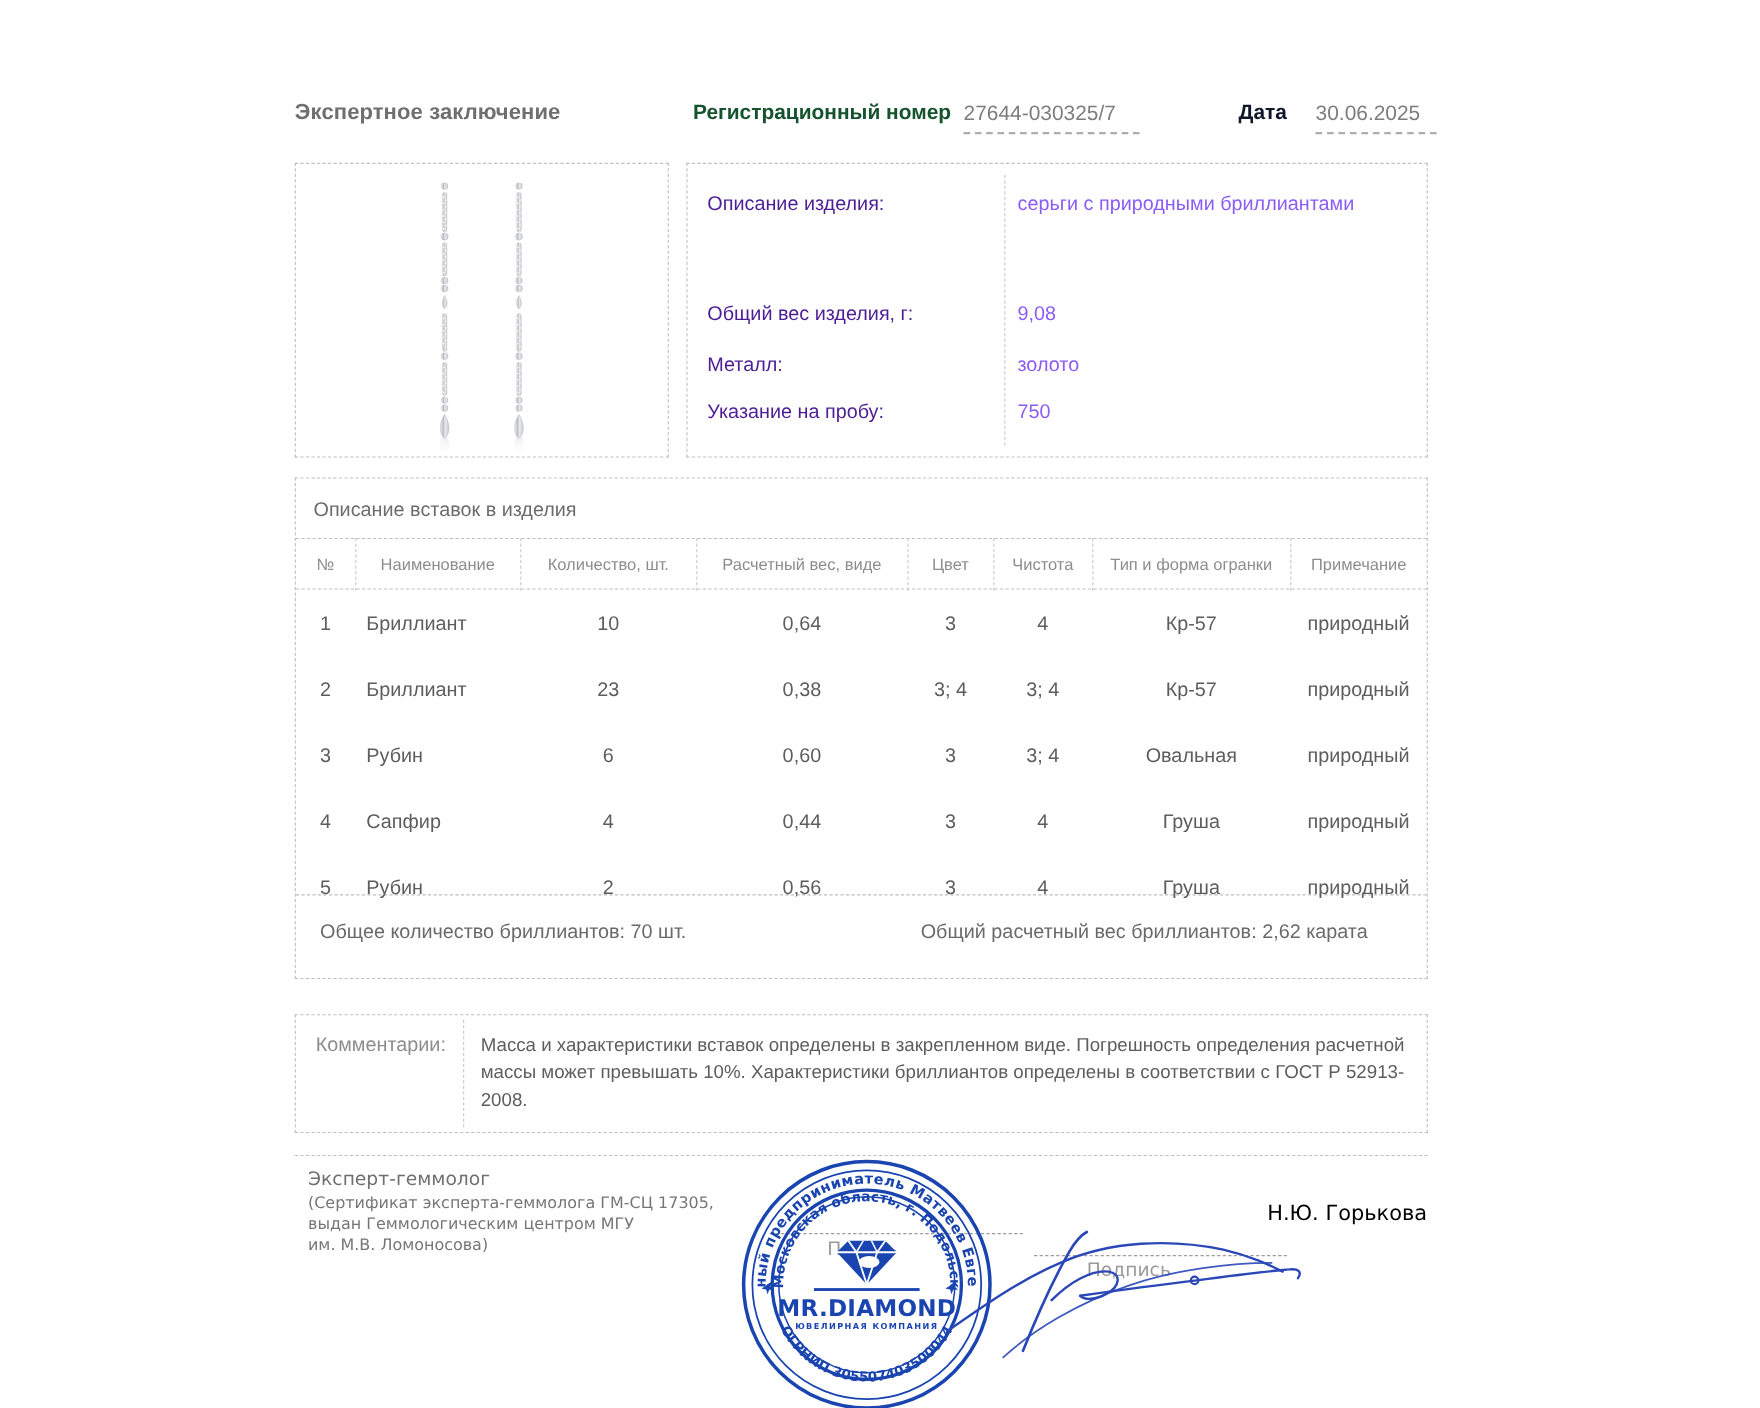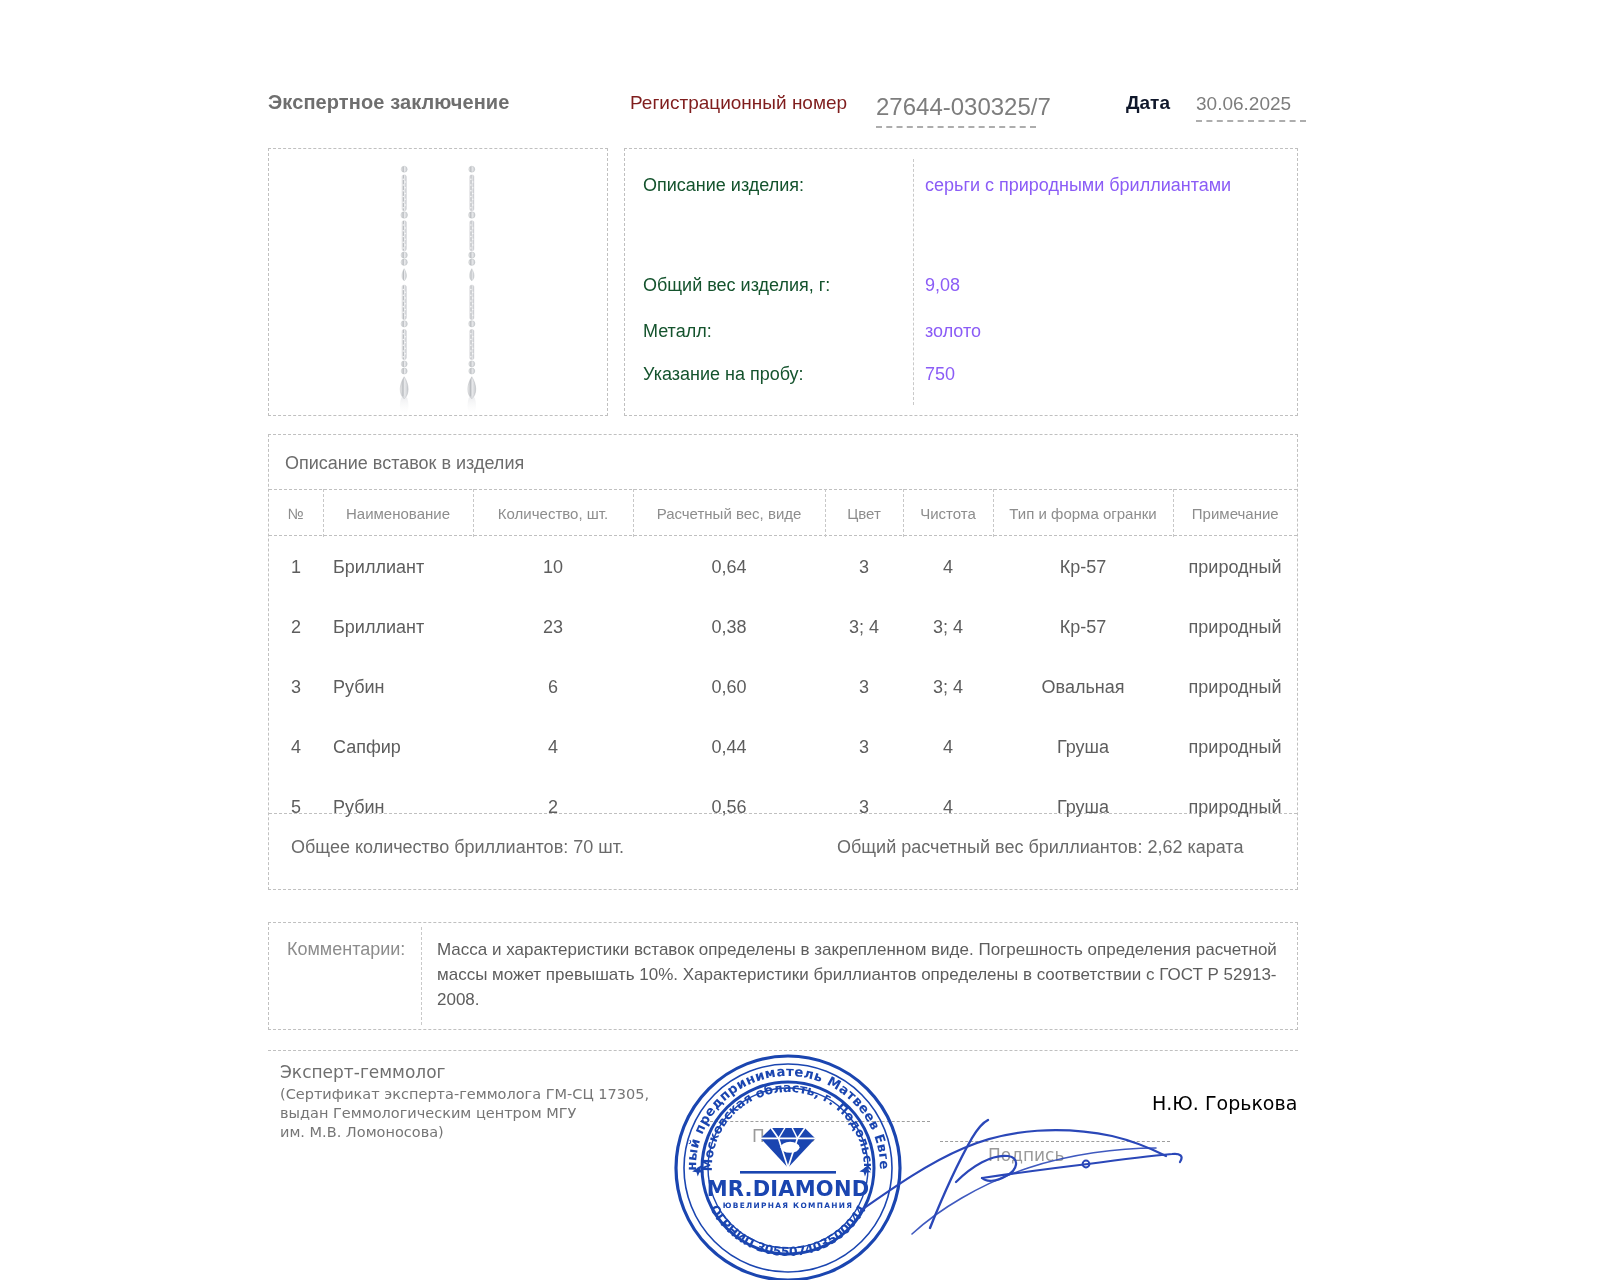--- a/index.html
+++ b/index.html
@@ -38,30 +38,30 @@
     font-size: 20px;
     font-weight: bold;
     color: #6f6f6f;
     letter-spacing: .1px;
     white-space: nowrap;
   }
   .hdr-reg-label {
     position: absolute;
     left: 362px; top: 6px;
     font-size: 19px;
-    font-weight: normal;
-    color: #7f1d1d;
+    font-weight: bold;
+    color: #14532d;
     white-space: nowrap;
     text-align: right;
   }
   .hdr-reg-value {
     position: absolute;
     left: 608px; top: 7px;
     width: 160px;
-    font-size: 24px;
+    font-size: 19px;
     color: #7d7d7d;
     border-bottom: 2px dashed #adadad;
     padding-bottom: 5px;
     white-space: nowrap;
   }
   .hdr-date-label {
     position: absolute;
     left: 858px; top: 6px;
     font-size: 19px;
     font-weight: bold;
@@ -107,21 +107,21 @@
     left: 288px;
     top: 10px;
     bottom: 10px;
     width: 0;
     border-left: 1px dashed #c9c9c9;
   }
   .dl-label {
     position: absolute;
     left: 18px;
     font-size: 18px;
-    color: #14532d;
+    color: #4c1d95;
     white-space: nowrap;
   }
   .dl-value {
     position: absolute;
     left: 300px;
     font-size: 18px;
     color: #8b5cf6;
     white-space: nowrap;
   }
   .r1 { top: 26px; }

